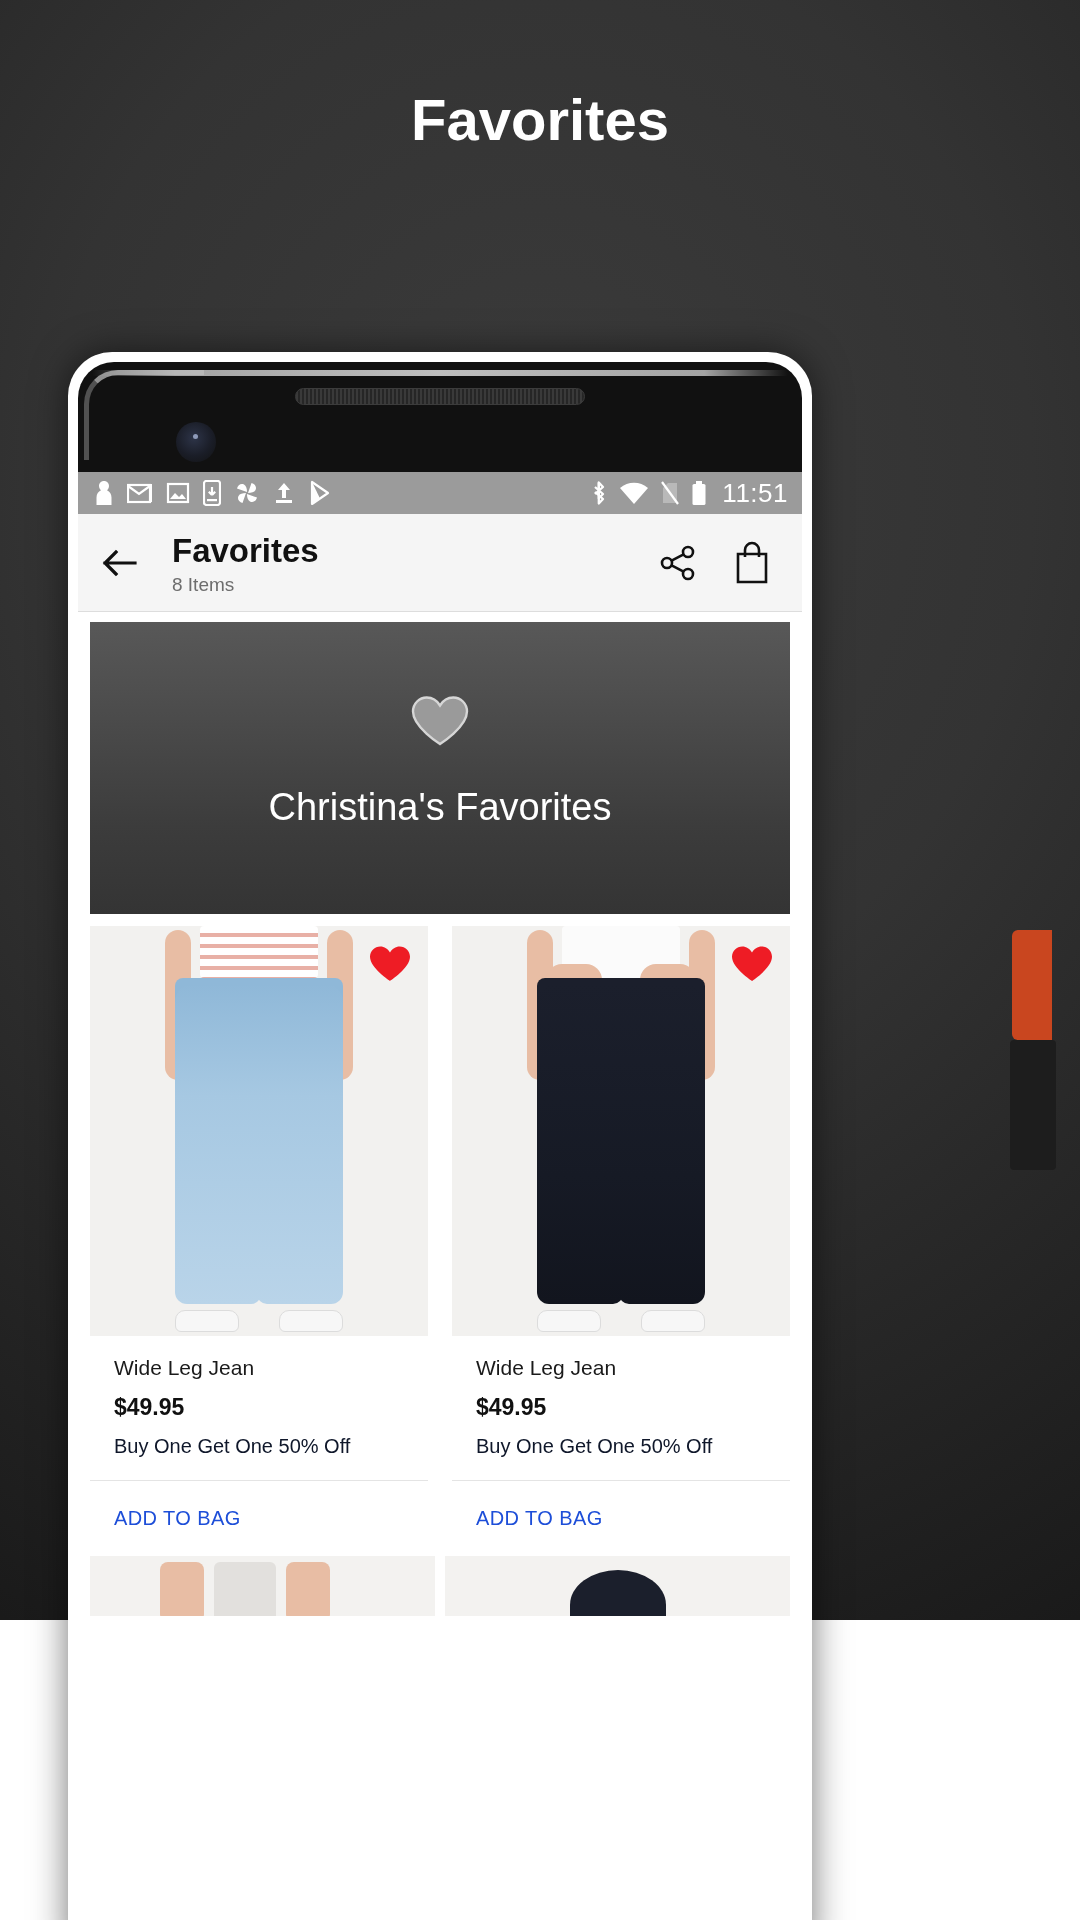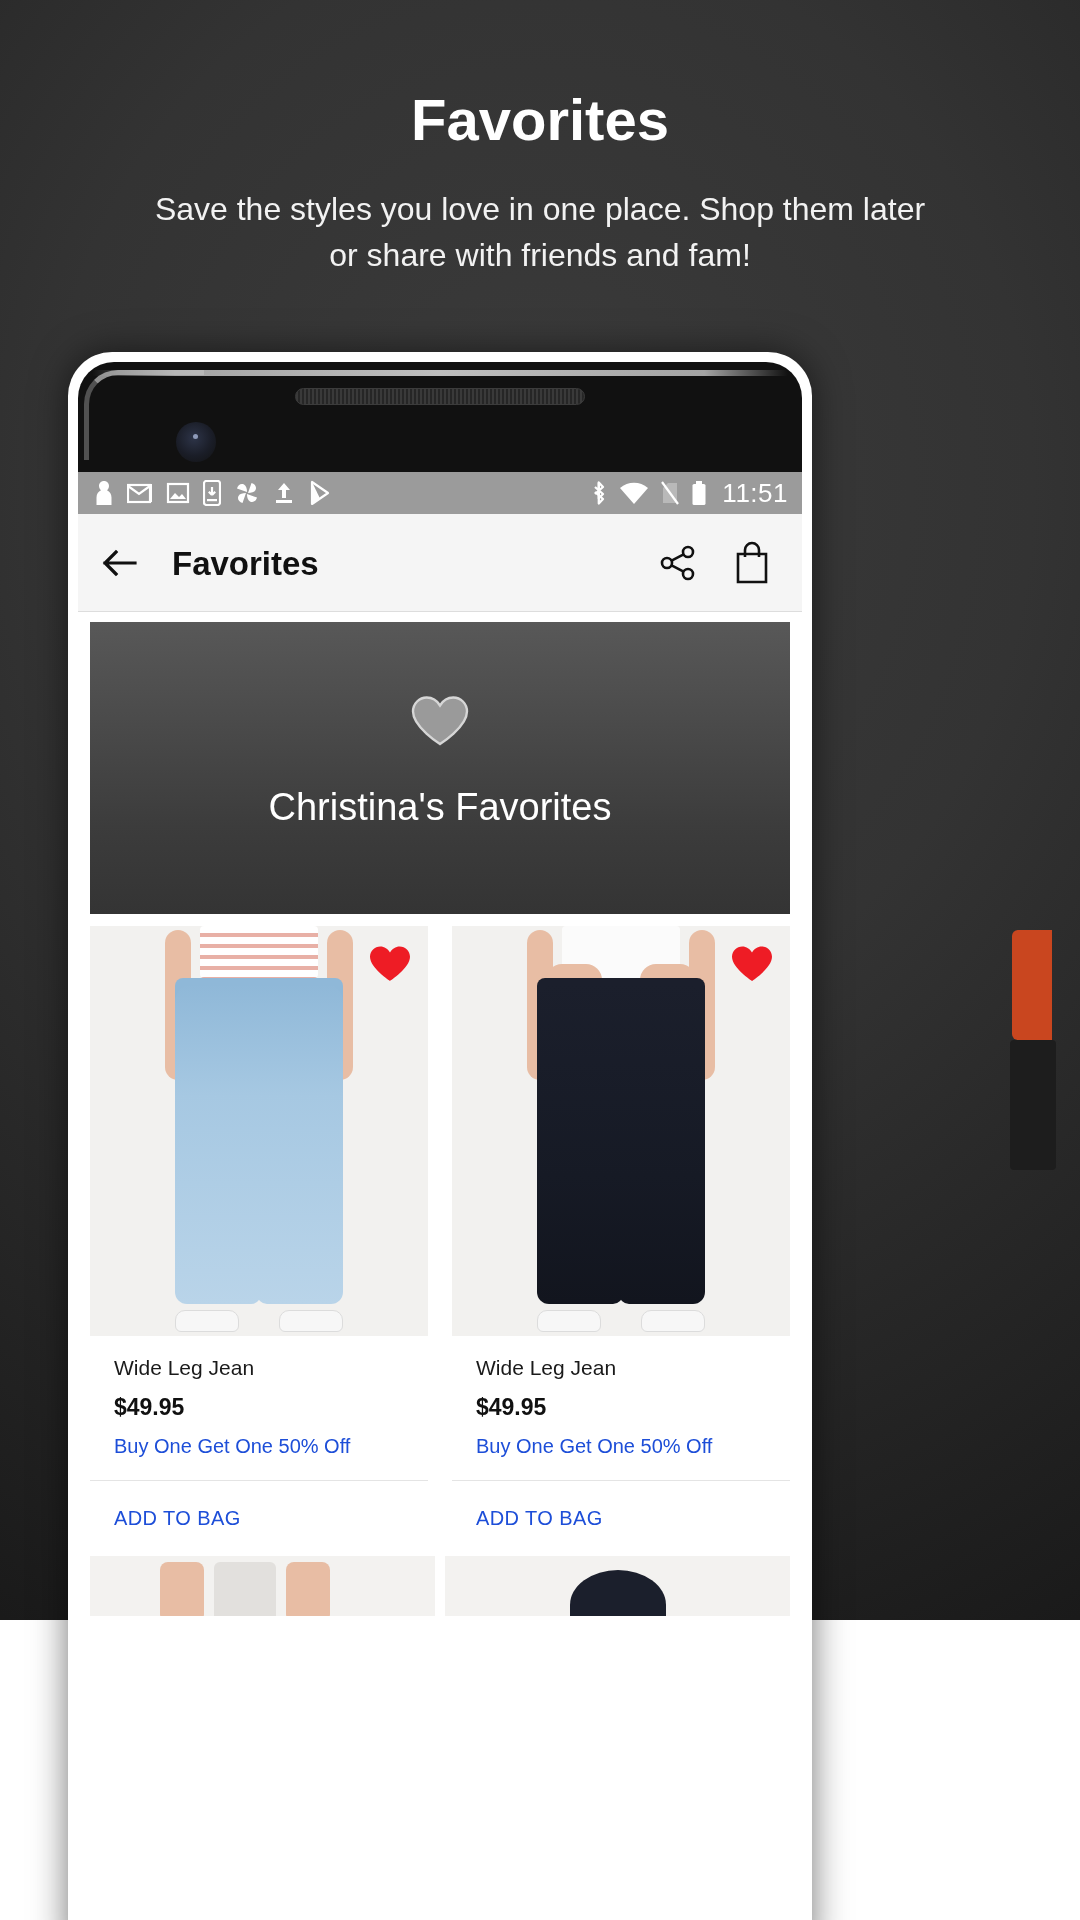--- a/index.html
+++ b/index.html
@@ -124,21 +124,21 @@
   .hero-name { color: #ffffff; font-size: 38px; font-weight: 400; margin-top: 24px; }
 
   
   .grid { display: flex; gap: 24px; margin: 12px 12px 0 12px; }
   .card { flex: 1; background: #ffffff; }
   .photo { position: relative; height: 410px; overflow: hidden; background: #f1f0ee; }
   .fav-heart { position: absolute; right: 16px; top: 18px; }
   .card-info { padding: 20px 24px 22px 24px; border-bottom: 1px solid #e4e4e4; }
   .p-name { font-size: 21px; color: #1a1a1a; }
   .p-price { font-size: 23px; color: #111111; font-weight: bold; margin-top: 14px; }
-  .p-promo { font-size: 20px; color: #1d4ed8; margin-top: 14px; }
+  .p-promo { font-size: 20px; color: #0f172a; margin-top: 14px; }
   .card-cta { padding: 26px 24px; font-size: 20px; font-weight: normal; color: #1d4ed8; letter-spacing: .4px; }
 
   
   .peek-row { display: flex; gap: 10px; margin: 0 12px; }
   .peek { flex: 1; height: 60px; background: #f3f2f0; position: relative; overflow: hidden; }
 
   
   .model { position: absolute; inset: 0; }
   .m-bg { position: absolute; inset: 0; background: #f2f1ef; }
   .m-stripe { position: absolute; left: 50%; transform: translateX(-50%); top: 0; width: 118px; height: 52px;
@@ -163,21 +163,20 @@
   .m-hands span:first-child { left: 0; }
   .m-hands span:last-child { right: 0; }
   .m-top-white { position: absolute; left: 50%; transform: translateX(-50%); top: 0; width: 118px; height: 56px; background: #fbfbfb; border-radius: 4px; }
 </style>
 </head>
 <body>
 
 <div class="stage">
 
   <div class="promo-title">Favorites</div>
-  <div class="promo-sub">Save the styles you love in one place. Shop them later or share with friends and fam!</div>
 
   <div class="side-peek"></div>
   <div class="side-peek-dark"></div>
 
   <div class="device">
     <div class="device-inner">
       <div class="bezel-hl"></div>
       <div class="bezel-curve"></div>
       <div class="speaker"></div>
       <div class="front-cam"></div>
@@ -236,20 +235,21 @@
         </div>
 
         <div class="appbar">
           <div class="icon-btn">
             <svg width="40" height="30" viewBox="0 0 40 30">
                 <path d="M16 4L5 15l11 11M5 15h30" fill="none" stroke="#111" stroke-width="3.2" stroke-linecap="square"></path>
               </svg>
           </div>
           <div class="appbar-titles">
             <div class="appbar-title">Favorites</div>
+            <div class="appbar-sub">8 Items</div>
           </div>
           <div class="appbar-actions">
             <div class="icon-btn">
               <svg width="40" height="40" viewBox="0 0 40 40">
                 <circle cx="30" cy="9" r="5" fill="none" stroke="#111" stroke-width="2.6"></circle>
                 <circle cx="9" cy="20" r="5" fill="none" stroke="#111" stroke-width="2.6"></circle>
                 <circle cx="30" cy="31" r="5" fill="none" stroke="#111" stroke-width="2.6"></circle>
                 <path d="M13.6 17.6l12-6.2M13.6 22.4l12 6.2" stroke="#111" stroke-width="2.6" fill="none"></path>
               </svg>
             </div>

